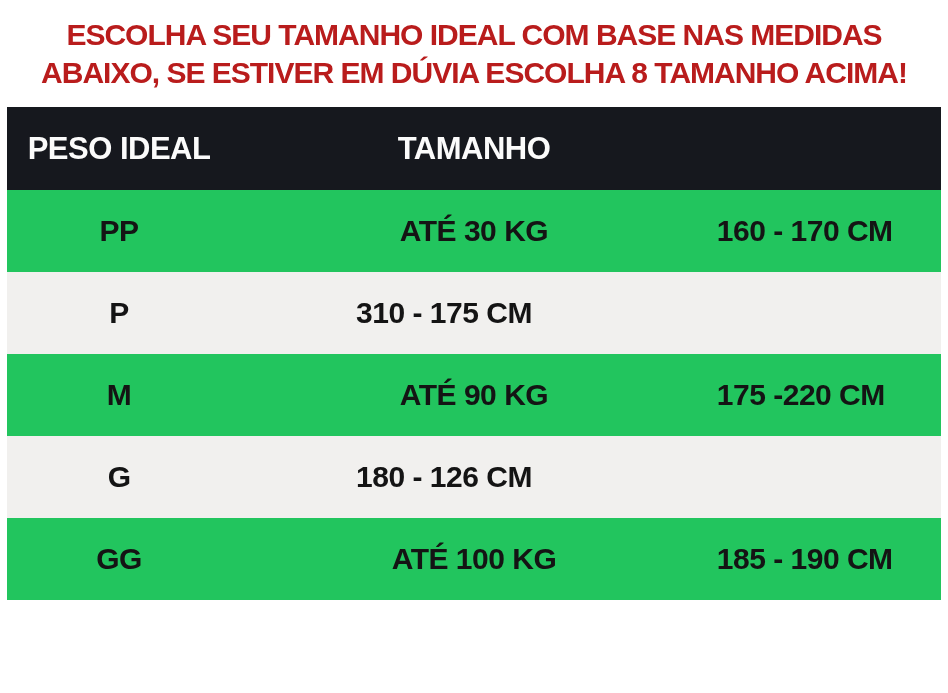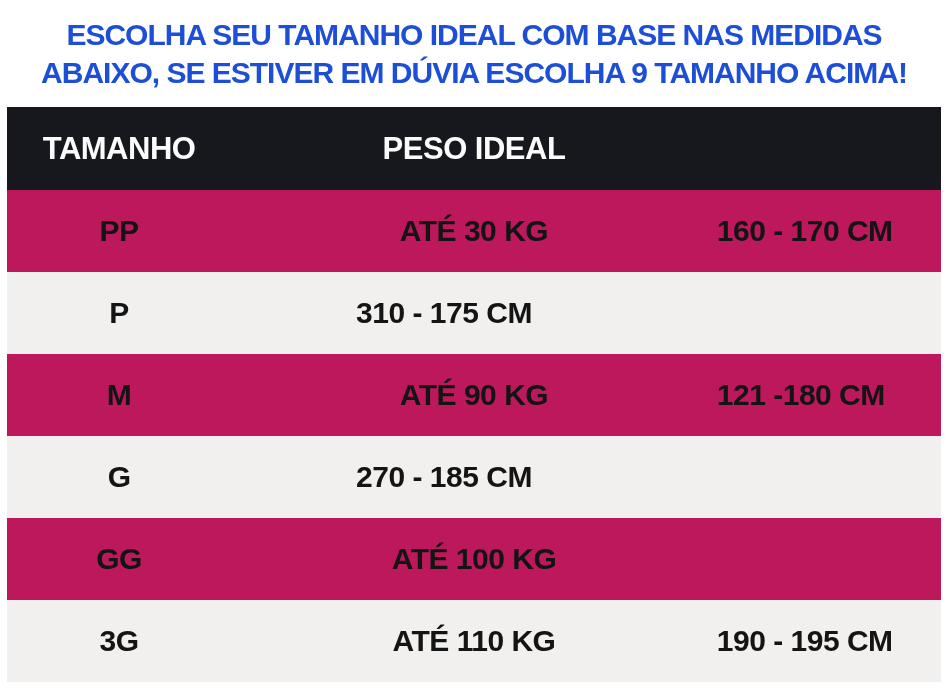--- a/index.html
+++ b/index.html
@@ -11,92 +11,88 @@
     font-family: "Liberation Sans", "DejaVu Sans", sans-serif;
     font-weight: 700;
     -webkit-font-smoothing: antialiased;
   }
   .heading {
     margin-top: 16px;
     text-align: center;
     font-size: 30px;
     line-height: 38px;
     letter-spacing: -1px;
-    color: #1d4ed8;
+    color: #b91c1c;
   }
   .size-table {
     margin: 15px 7px 0 7px; 
   }
   .thead {
     height: 83px;
     background: #16181e;
     color: #fbfbfb;
     display: grid;
     grid-template-columns: 24% 52% 24%;
     align-items: center;
     font-size: 31px;
   }
   .trow {
     height: 82px;
     display: grid;
     grid-template-columns: 24% 52% 24%;
     align-items: center;
     font-size: 30px;
     color: #141414;
-    background: #be185d;
+    background: #22c55e;
   }
   .trow.alt { background: #f1f0ee; }
   .cell {
     text-align: center;
     letter-spacing: -0.5px;
     white-space: nowrap;
   }
   .col3 { padding-right: 60px; } 
 </style>
 </head>
 <body>
 
 <div class="heading">
   <div>ESCOLHA SEU TAMANHO IDEAL COM BASE NAS MEDIDAS</div>
-  <div>ABAIXO, SE ESTIVER EM DÚVIA ESCOLHA 9 TAMANHO ACIMA!</div>
+  <div>ABAIXO, SE ESTIVER EM DÚVIA ESCOLHA 8 TAMANHO ACIMA!</div>
 </div>
 
 <div class="size-table">
 
   <div class="thead">
+    <div class="cell col2">PESO IDEAL</div>
     <div class="cell col1">TAMANHO</div>
-    <div class="cell col2">PESO IDEAL</div>
   </div>
 
   <div class="trow">
     <div class="cell col1">PP</div>
     <div class="cell col2">ATÉ 30 KG</div>
     <div class="cell col3">160 - 170 CM</div>
   </div>
 
   <div class="trow alt">
     <div class="cell col1">P</div>
     <div class="cell col3">310 - 175 CM</div>
   </div>
 
   <div class="trow">
     <div class="cell col1">M</div>
     <div class="cell col2">ATÉ 90 KG</div>
-    <div class="cell col3">121 -180 CM</div>
+    <div class="cell col3">175 -220 CM</div>
   </div>
 
   <div class="trow alt">
     <div class="cell col1">G</div>
-    <div class="cell col3">270 - 185 CM</div>
+    <div class="cell col3">180 - 126 CM</div>
   </div>
 
   <div class="trow">
     <div class="cell col1">GG</div>
     <div class="cell col2">ATÉ 100 KG</div>
+    <div class="cell col3">185 - 190 CM</div>
   </div>
 
-  <div class="trow alt">
-    <div class="cell col1">3G</div>
-    <div class="cell col2">ATÉ 110 KG</div>
-    <div class="cell col3">190 - 195 CM</div>
-  </div>
 
 </div>
 
 </body></html>

